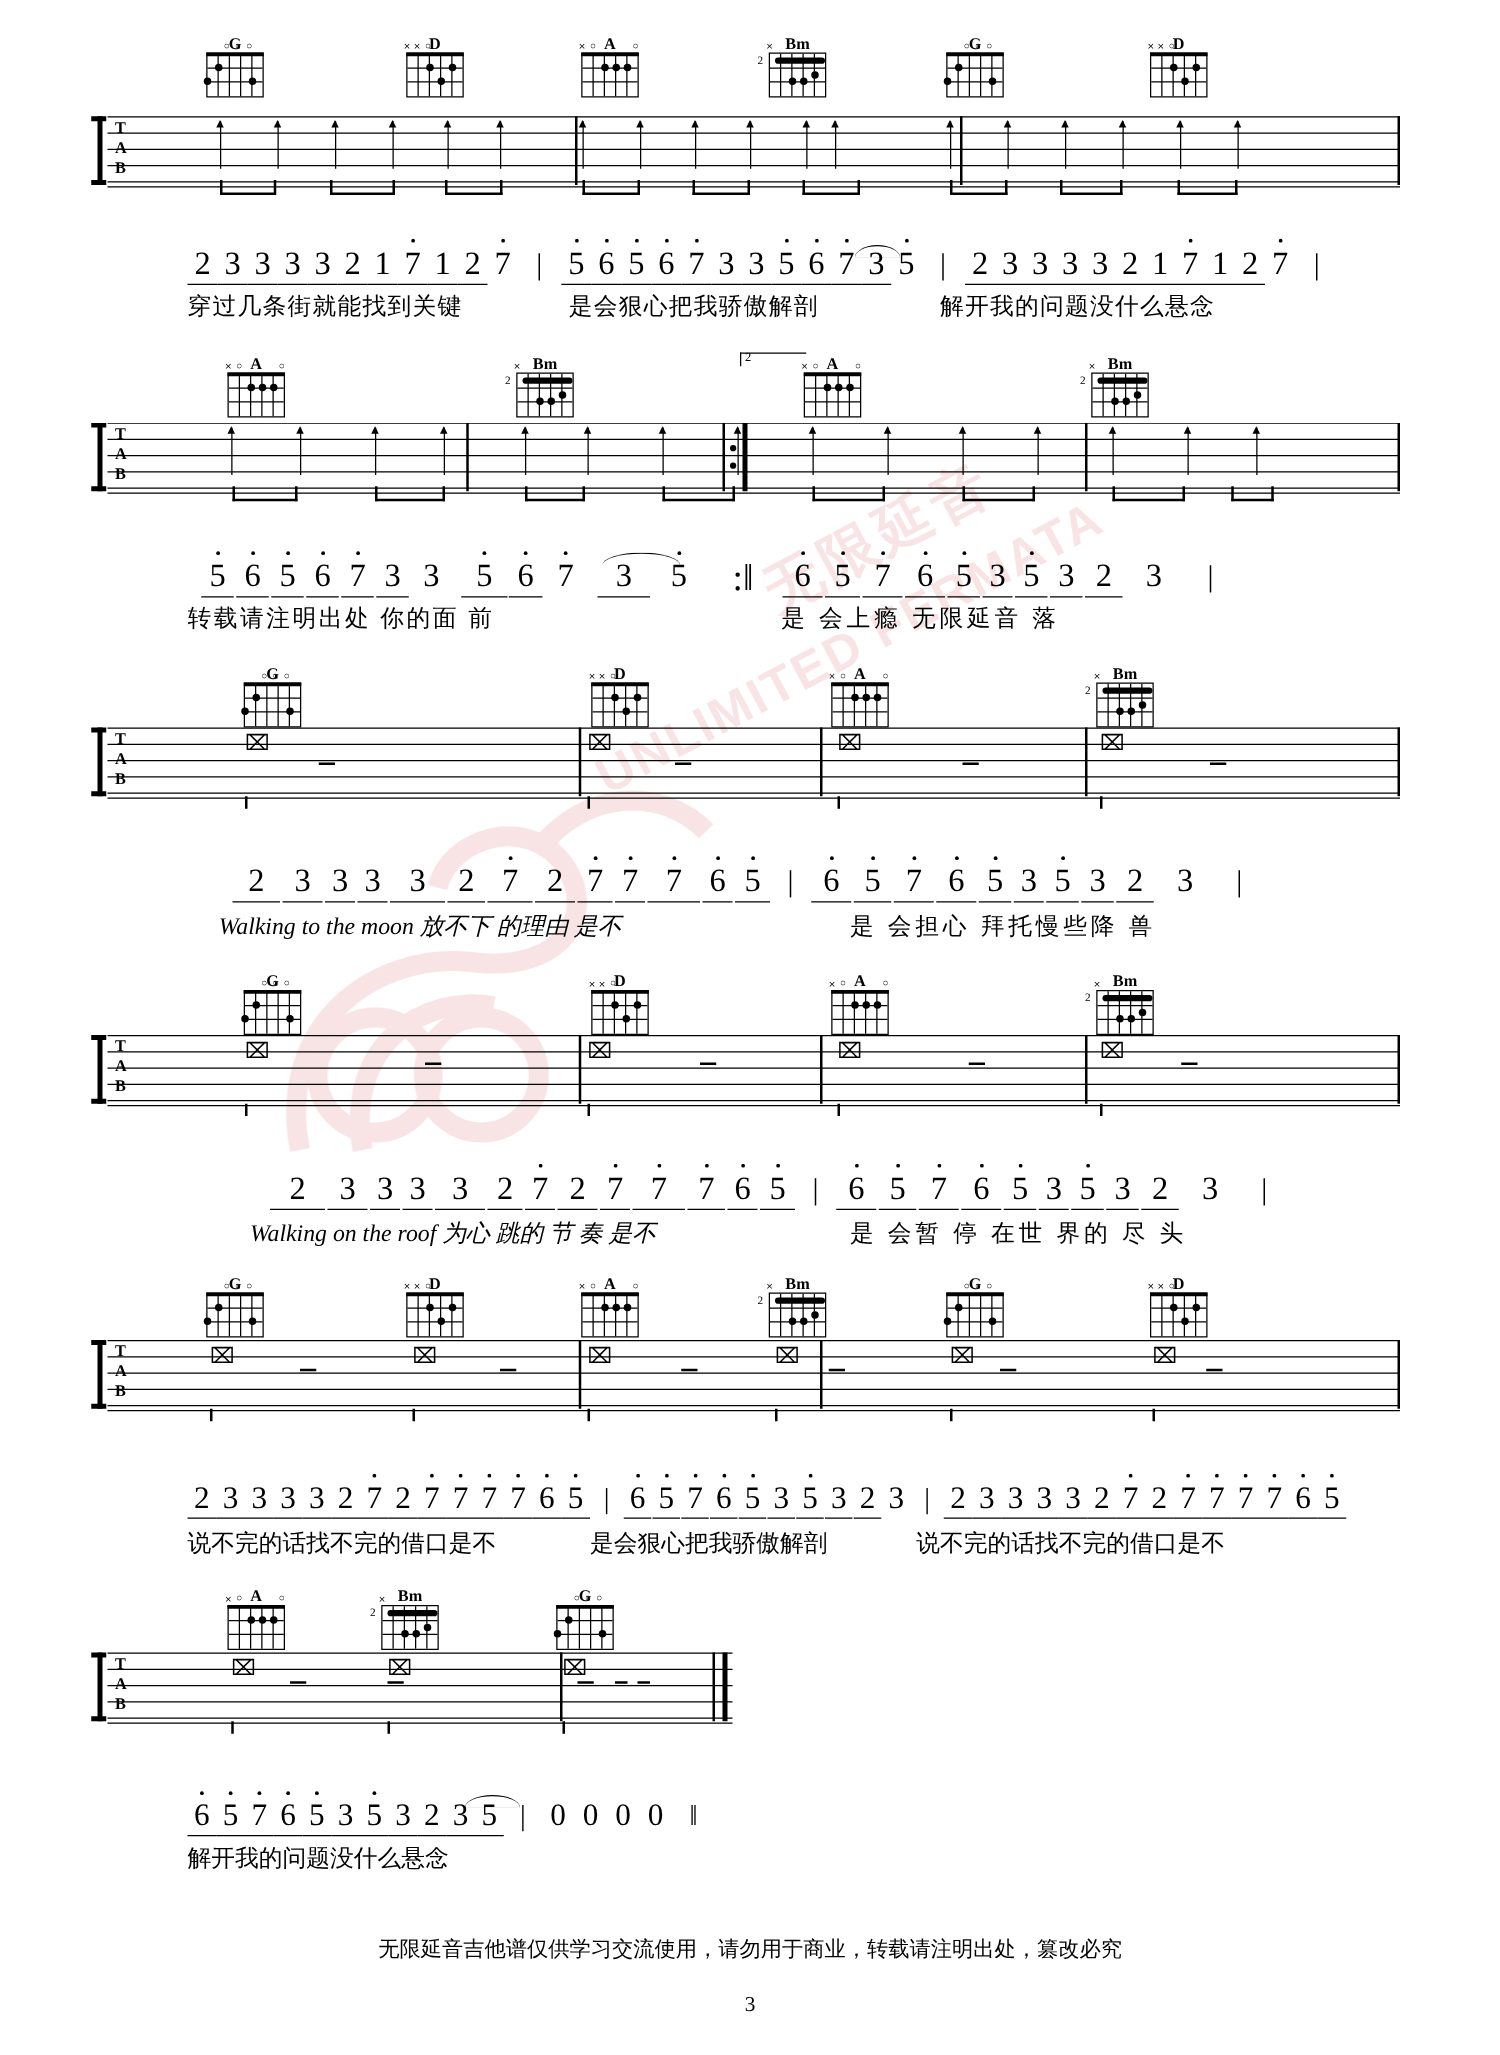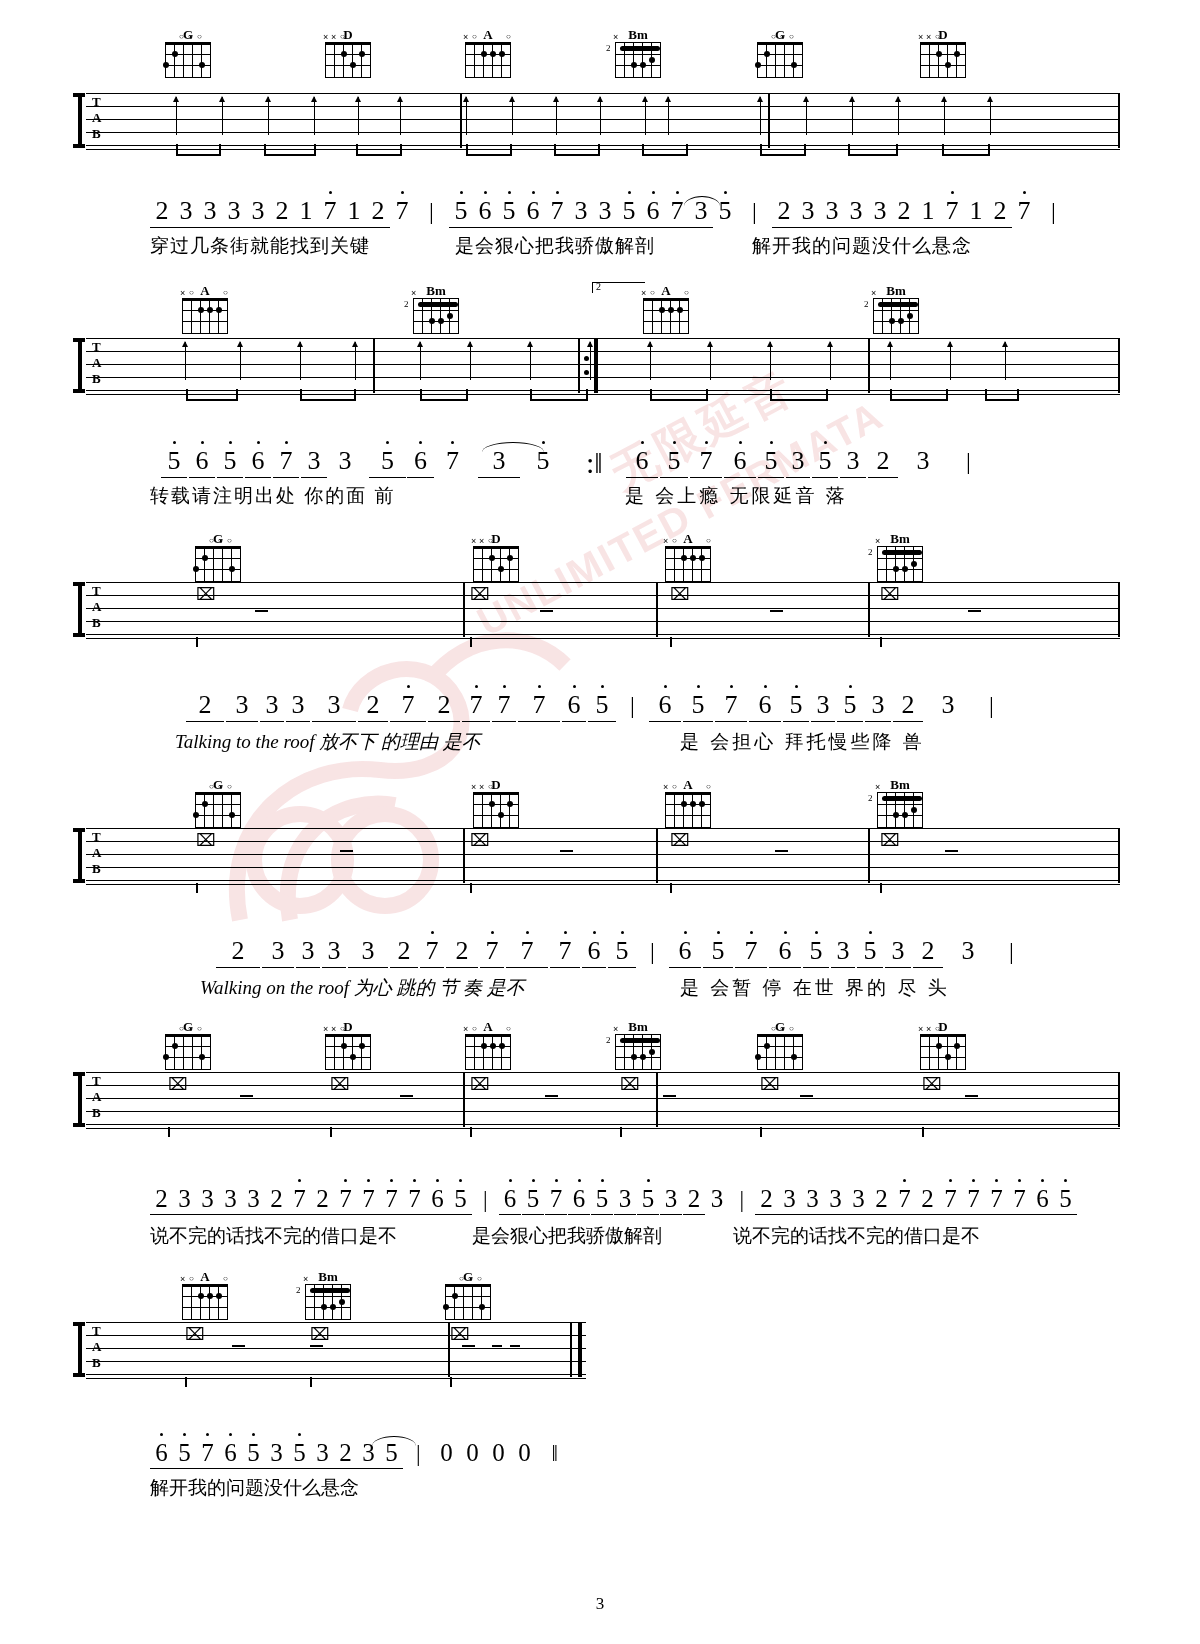--- a/index.html
+++ b/index.html
@@ -538,21 +538,21 @@
     <div class="stem" style="left:670px;top:637px;height:10px"></div>
     <div class="stem" style="left:880px;top:637px;height:10px"></div>
   </div>
 
   <div class="numrow" style="left:185px;top:692px;">
     <span class="num" style="width:40px">2<i class="u1"></i></span><span class="num" style="width:34px">3<i class="u1"></i></span><span class="num" style="width:26px">3<i class="u1"></i></span><span class="num" style="width:26px">3<i class="u1"></i></span><span class="num" style="width:46px">3<i class="u1"></i></span><span class="num" style="width:32px">2<i class="u1"></i></span><span class="num" style="width:38px">7<i class="u1"></i><i class="d"></i></span><span class="num" style="width:34px">2<i class="u1"></i></span><span class="num" style="width:30px">7<i class="u1"></i><i class="d"></i></span><span class="num" style="width:26px">7<i class="u1"></i><i class="d"></i></span><span class="num" style="width:44px">7<i class="u1"></i><i class="d"></i></span><span class="num" style="width:26px">6<i class="u1"></i><i class="d"></i></span><span class="num" style="width:30px">5<i class="u1"></i><i class="d"></i></span>
     <span style="display:inline-block;width:18px;text-align:center;font-size:24px">|</span>
     <span class="num" style="width:34px">6<i class="u1"></i><i class="d"></i></span><span class="num" style="width:32px">5<i class="u1"></i><i class="d"></i></span><span class="num" style="width:34px">7<i class="u1"></i><i class="d"></i></span><span class="num" style="width:34px">6<i class="u1"></i><i class="d"></i></span><span class="num" style="width:28px">5<i class="u1"></i><i class="d"></i></span><span class="num" style="width:26px">3<i class="u1"></i></span><span class="num" style="width:28px">5<i class="u1"></i><i class="d"></i></span><span class="num" style="width:28px">3<i class="u1"></i></span><span class="num" style="width:32px">2<i class="u1"></i></span><span class="num" style="width:48px">3</span>
     <span style="display:inline-block;width:26px;text-align:center;font-size:24px">|</span>
   </div>
-  <div class="lyrrow en" style="left:175px;top:732px;letter-spacing:0px;">Talking to the roof 放不下 的理由 是不</div>
+  <div class="lyrrow en" style="left:175px;top:732px;letter-spacing:0px;">Walking to the moon 放不下 的理由 是不</div>
   <div class="lyrrow" style="left:680px;top:732px;letter-spacing:3px;">是 会担心 拜托慢些降 兽</div>
 
   <div class="chordbox" style="left:190px;top:778px;">
     <div class="chordname">G</div>
     <div class="grid">
       <div class="nut"></div>
       <div class="v" style="left:8px"></div>
         <div class="v" style="left:17px"></div>
         <div class="v" style="left:26px"></div>
         <div class="v" style="left:35px"></div>
@@ -900,15 +900,16 @@
 
   <div class="numrow" style="left:150px;top:1440px;font-size:25px;">
     <span class="num" style="width:23px">6<i class="u1"></i><i class="d"></i></span><span class="num" style="width:23px">5<i class="u1"></i><i class="d"></i></span><span class="num" style="width:23px">7<i class="u1"></i><i class="d"></i></span><span class="num" style="width:23px">6<i class="u1"></i><i class="d"></i></span><span class="num" style="width:23px">5<i class="u1"></i><i class="d"></i></span><span class="num" style="width:23px">3<i class="u1"></i></span><span class="num" style="width:23px">5<i class="u1"></i><i class="d"></i></span><span class="num" style="width:23px">3<i class="u1"></i></span><span class="num" style="width:23px">2<i class="u1"></i></span><span class="num" style="width:23px">3<i class="u1"></i></span><span class="num" style="width:23px">5<i class="u1"></i></span>
     <span style="display:inline-block;width:18px;text-align:center;font-size:23px">|</span>
     <span class="num" style="width:26px">0</span><span class="num" style="width:26px">0</span><span class="num" style="width:26px">0</span><span class="num" style="width:26px">0</span>
     <span style="display:inline-block;width:22px;text-align:center;font-size:23px">‖</span>
   </div>
   <div class="tie" style="left:372px;top:1436px;width:44px;"></div>
   <div class="lyrrow" style="left:150px;top:1478px;letter-spacing:0px;">解开我的问题没什么悬念</div>
 
+  <div class="footer" style="top:1548px;">无限延音吉他谱仅供学习交流使用，请勿用于商业，转载请注明出处，篡改必究</div>
   <div class="pageno" style="top:1594px;">3</div>
 
 </div>
 
 </body></html>

